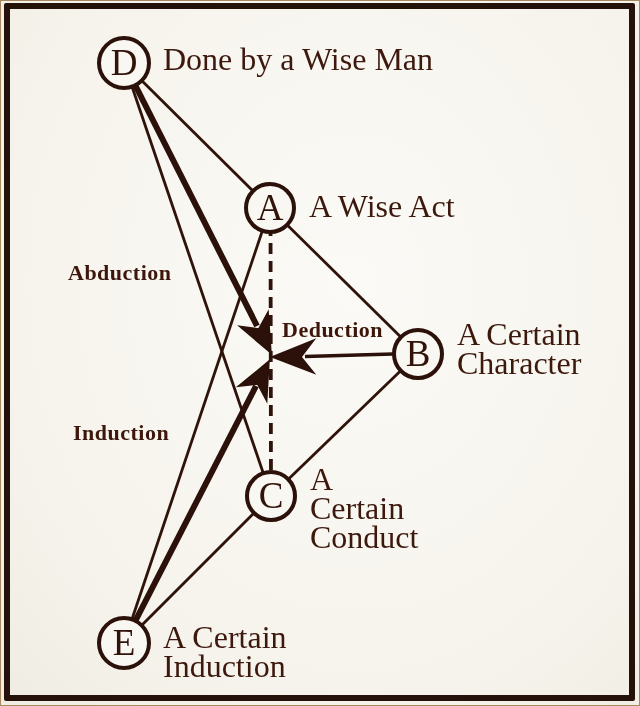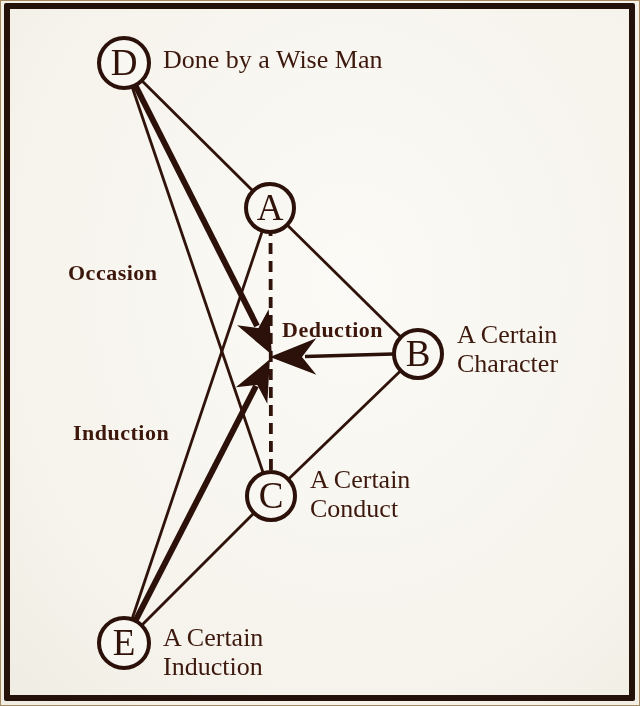--- a/index.html
+++ b/index.html
@@ -20,21 +20,21 @@
   .node{
     position:absolute;box-sizing:border-box;border-radius:50%;
     border:4px solid #2b1109;background:#f9f7f2;
     display:flex;align-items:center;justify-content:center;
   }
   .node .letter{
     font-size:37px;line-height:1;color:#31130a;
     transform:translateY(-1px);
   }
   .nodelabel{
-    position:absolute;font-size:26px;line-height:29px;color:#3c180d;
+    position:absolute;font-size:32px;line-height:29px;color:#3c180d;
   }
   .nowrap{white-space:nowrap;}
   .inference{
     position:absolute;font-size:22px;font-weight:700;color:#3d170b;
     letter-spacing:0.5px;white-space:nowrap;
   }
 </style>
 </head>
 <body>
 
@@ -74,20 +74,21 @@
     <span class="letter">B</span>
   </div>
   <div class="node" style="left:244px;top:469px;width:52px;height:52px;">
     <span class="letter">C</span>
   </div>
   <div class="node" style="left:96px;top:615px;width:54px;height:54px;">
     <span class="letter">E</span>
   </div>
 
   <div class="nodelabel nowrap" style="left:162px;top:44px;">Done by a Wise Man</div>
+  <div class="nodelabel nowrap" style="left:308px;top:191px;">A Wise Act</div>
   <div class="nodelabel" style="left:309px;top:464px;width:120px;">A Certain Conduct</div>
   <div class="nodelabel" style="left:456px;top:319px;width:130px;">A Certain Character</div>
   <div class="nodelabel" style="left:162px;top:622px;width:125px;">A Certain Induction</div>
 
-  <div class="inference" style="left:67px;top:259px;">Occasion</div>
+  <div class="inference" style="left:67px;top:259px;">Abduction</div>
   <div class="inference" style="left:281px;top:316px;text-align:right;">Deduction</div>
   <div class="inference" style="left:72px;top:419px;">Induction</div>
 </div>
 
 </body></html>

